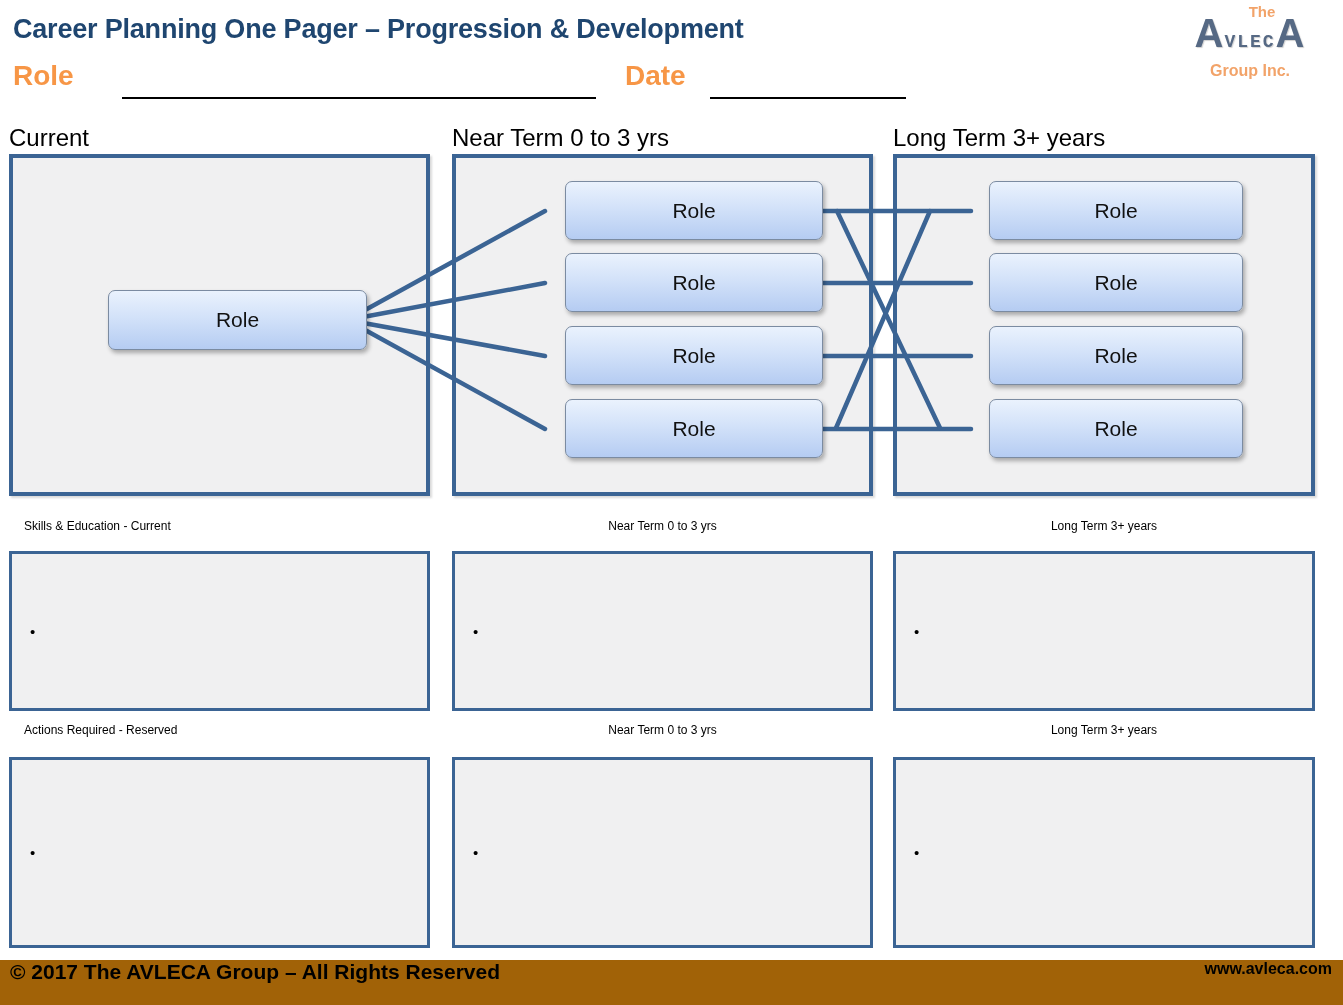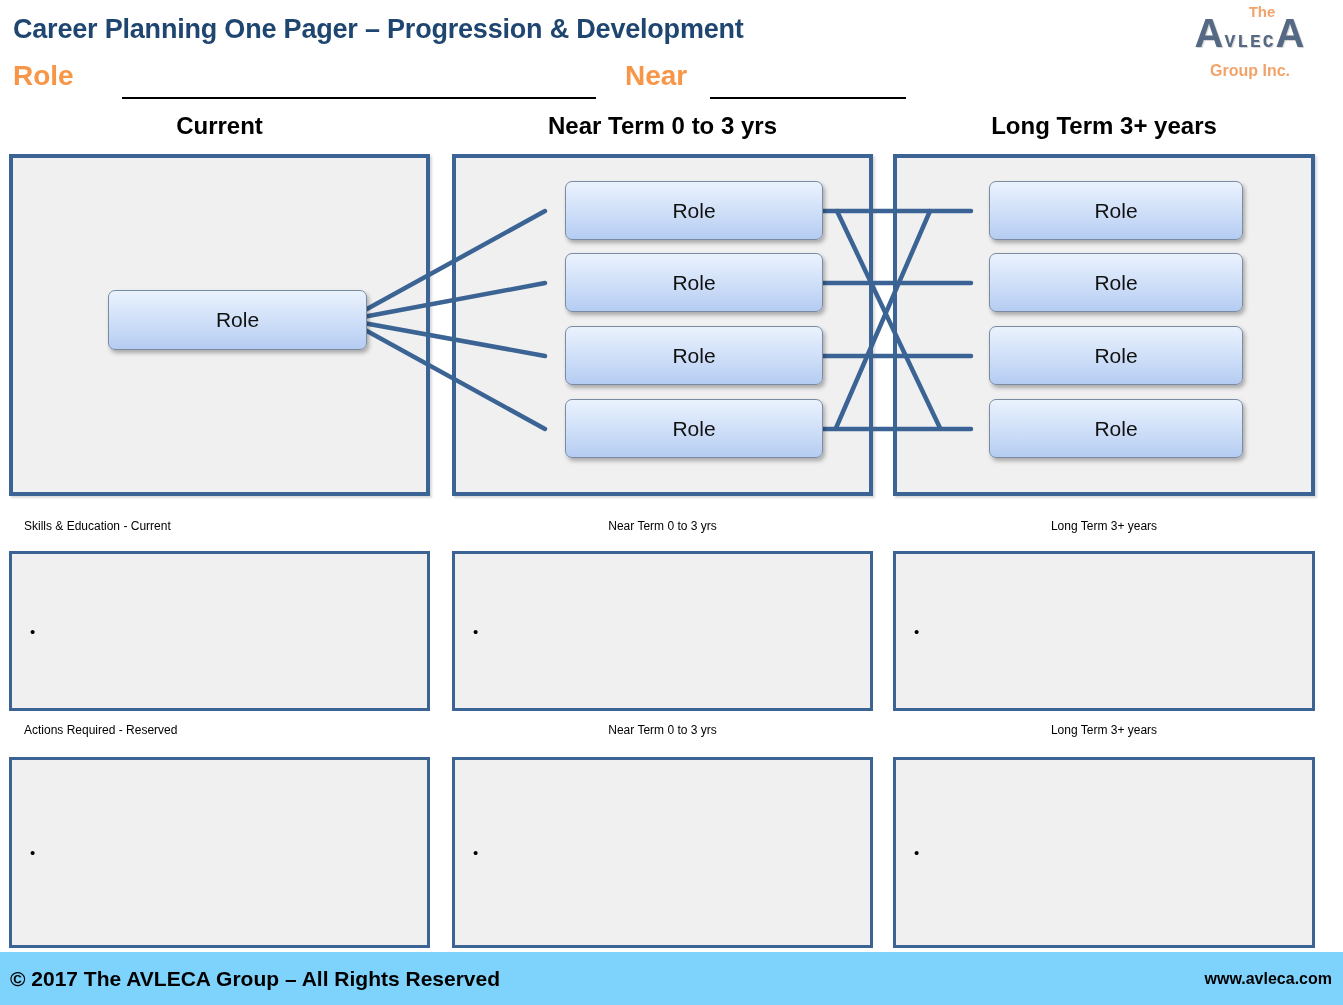--- a/index.html
+++ b/index.html
@@ -36,22 +36,22 @@
     font-size:28px; font-weight:bold; color:#f79646;
   }
   .name-label { left:13px; }
   .date-label { left:625px; }
   .fill-line { position:absolute; top:97px; border-bottom:2.5px solid #000000; height:0; cursor:text; }
   .name-line { left:122px; width:474px; }
   .date-line { left:710px; width:196px; }
 
   
   .col-head {
-    position:absolute; top:112px; font-size:24px; font-weight:bold; color:#000;
-    text-align:center;
+    position:absolute; top:124px; font-size:24px; font-weight:normal; color:#000;
+    text-align:left;
   }
   .col-head.c1 { left:9px;   width:421px; }
   .col-head.c2 { left:452px; width:421px; }
   .col-head.c3 { left:893px; width:422px; }
 
   
   .panel {
     position:absolute; background:#f0f0f1;
     border:4px solid #3b6494;
     box-shadow:2px 2px 2px rgba(0,0,0,0.15);
@@ -105,23 +105,23 @@
   }
   .content-box.r2 { top:551px; height:160px; }
   .content-box.r3 { top:757px; height:191px; }
   .content-box.p1 { left:9px;   width:421px; }
   .content-box.p2 { left:452px; width:421px; }
   .content-box.p3 { left:893px; width:422px; }
   .bullet { font-size:15px; color:#000; line-height:1; }
 
   
   .footer {
-    position:absolute; left:0; bottom:0; width:1343px; height:53px;
-    background:#7dd3fc;
-    display:flex; align-items:center; justify-content:space-between;
+    position:absolute; left:0; bottom:0; width:1343px; height:45px;
+    background:#a16207;
+    display:flex; justify-content:space-between;
     padding:0 11px 0 10px;
   }
   .footer .copy { font-size:21px; font-weight:bold; color:#000; }
   .footer .site { font-size:16px; font-weight:bold; color:#000; cursor:pointer; }
 </style>
 </head>
 <body>
 
 <div class="page">
 
@@ -132,21 +132,21 @@
     <span class="name">
         <span class="big">A</span>
         <span class="mid">VLEC</span>
         <span class="big">A</span>
       </span>
     <span class="group">Group Inc.</span>
   </div>
 
   <div class="name-label">Role</div>
   <div class="fill-line name-line"></div>
-  <div class="date-label">Near</div>
+  <div class="date-label">Date</div>
   <div class="fill-line date-line"></div>
 
   <div class="col-head c1">Current</div>
   <div class="col-head c2">Near Term 0 to 3 yrs</div>
   <div class="col-head c3">Long Term 3+ years</div>
 
   <div class="panel row1 p1"></div>
   <div class="panel row1 p2"></div>
   <div class="panel row1 p3"></div>
 

